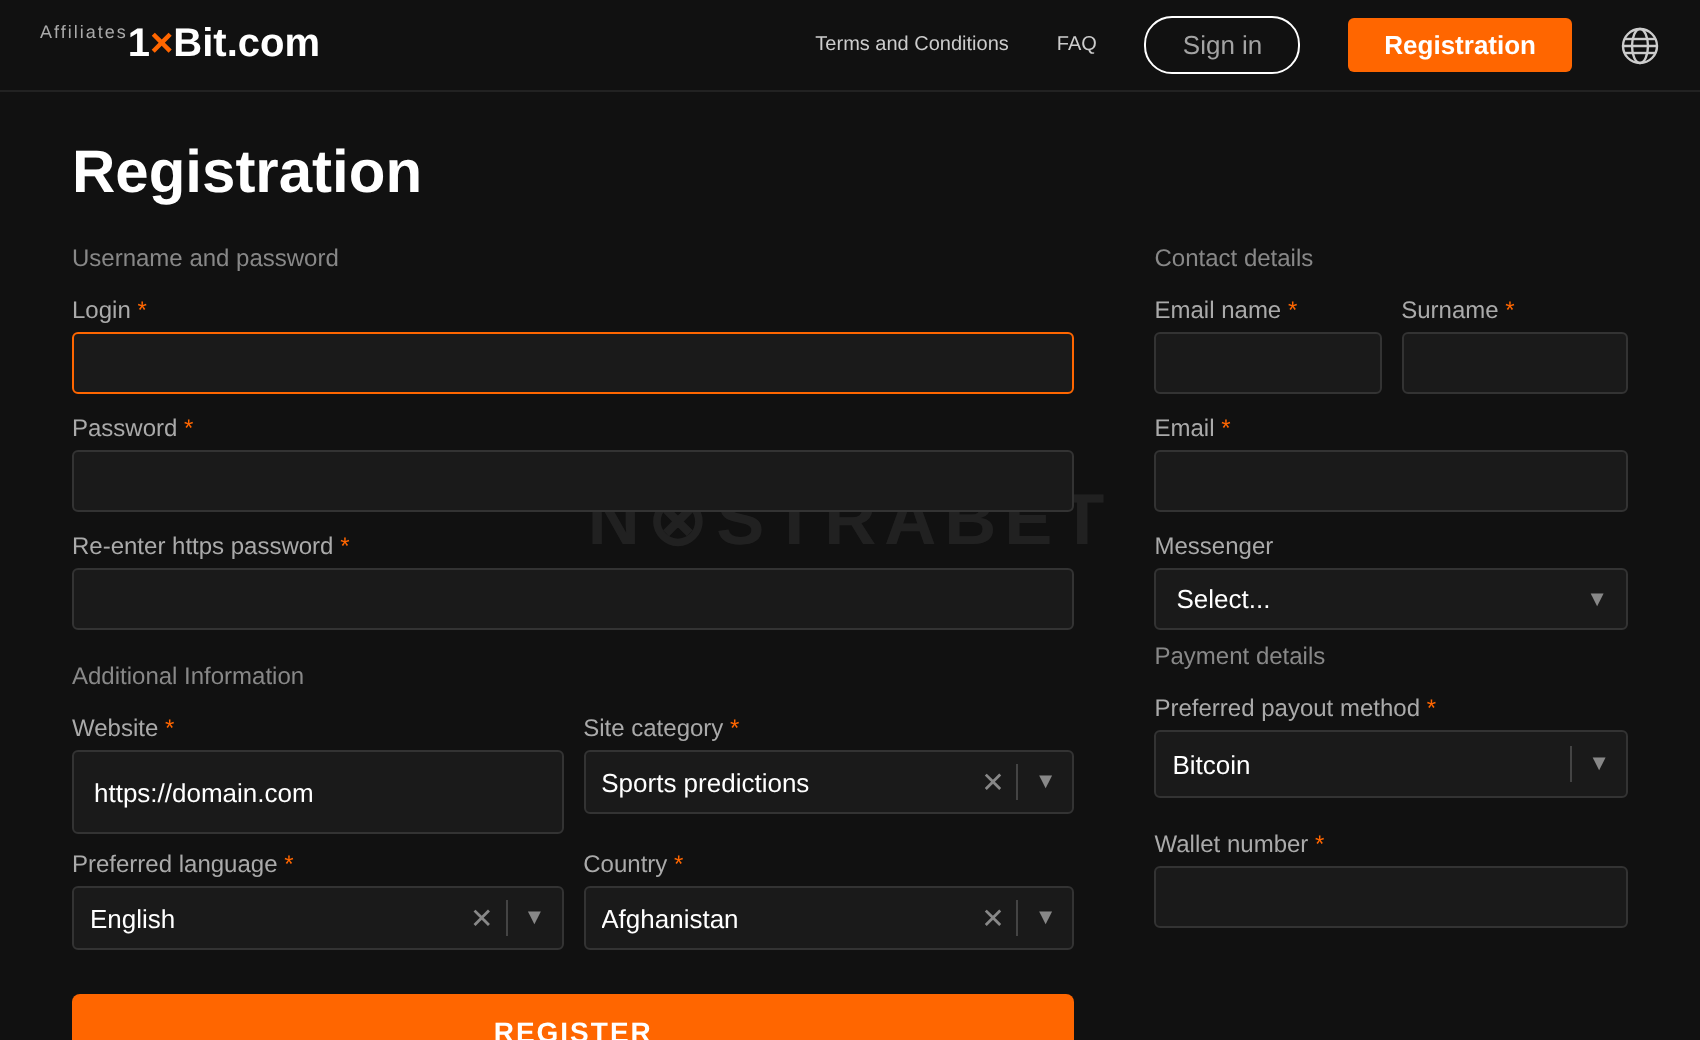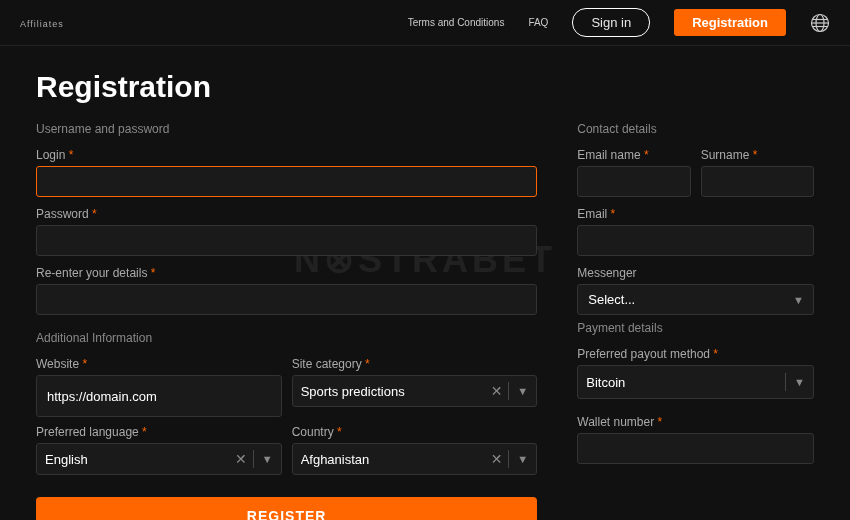--- a/index.html
+++ b/index.html
@@ -50,21 +50,21 @@
     }
     .nav-link {
       color: #ccc;
       font-size: 10px;
       cursor: pointer;
       text-decoration: none;
     }
     .btn-signin {
       border: 1px solid #fff;
       background: transparent;
-      color: #e5e5e5;
+      color: #a3a3a3;
       padding: 6px 18px;
       border-radius: 14px;
       cursor: pointer;
       font-size: 13px;
     }
     .btn-register-nav {
       background: #f60;
       border: none;
       color: #fff;
       padding: 6px 18px;
@@ -246,20 +246,23 @@
       display: flex;
       flex-direction: column;
     }
   </style>
 </head>
 <body>
 
 <nav class="navbar">
   <div class="logo-area">
     <span class="logo-affiliates">Affiliates</span>
+    <span class="logo-text">
+      <span style="color:#fff">1</span><span style="color:#f60">×</span><span style="color:#fff">Bit.com</span>
+    </span>
   </div>
   <div class="nav-links">
     <a class="nav-link">Terms and Conditions</a>
     <a class="nav-link">FAQ</a>
     <button class="btn-signin">Sign in</button>
     <button class="btn-register-nav">Registration</button>
     <svg class="globe-icon" viewBox="0 0 20 20" fill="none" xmlns="http://www.w3.org/2000/svg">
       <circle cx="10" cy="10" r="8.5" stroke="#ccc" stroke-width="1.2"></circle>
       <ellipse cx="10" cy="10" rx="4" ry="8.5" stroke="#ccc" stroke-width="1.2"></ellipse>
       <line x1="1.5" y1="10" x2="18.5" y2="10" stroke="#ccc" stroke-width="1.2"></line>
@@ -288,21 +291,21 @@
 
       <div class="form-row">
         <div class="field-label">
           <span>Password</span><span class="required"> *</span>
         </div>
         <input type="password" class="form-input" style="">
       </div>
 
       <div class="form-row">
         <div class="field-label">
-          <span>Re-enter your details</span><span class="required"> *</span>
+          <span>Re-enter https password</span><span class="required"> *</span>
         </div>
         <input type="password" class="form-input" style="">
       </div>
 
       <div class="section-title" style="margin-top:6px">Additional Information</div>
 
       <div class="form-row">
         <div class="field-label">
           <span>Website</span><span class="required"> *</span>
         </div>

